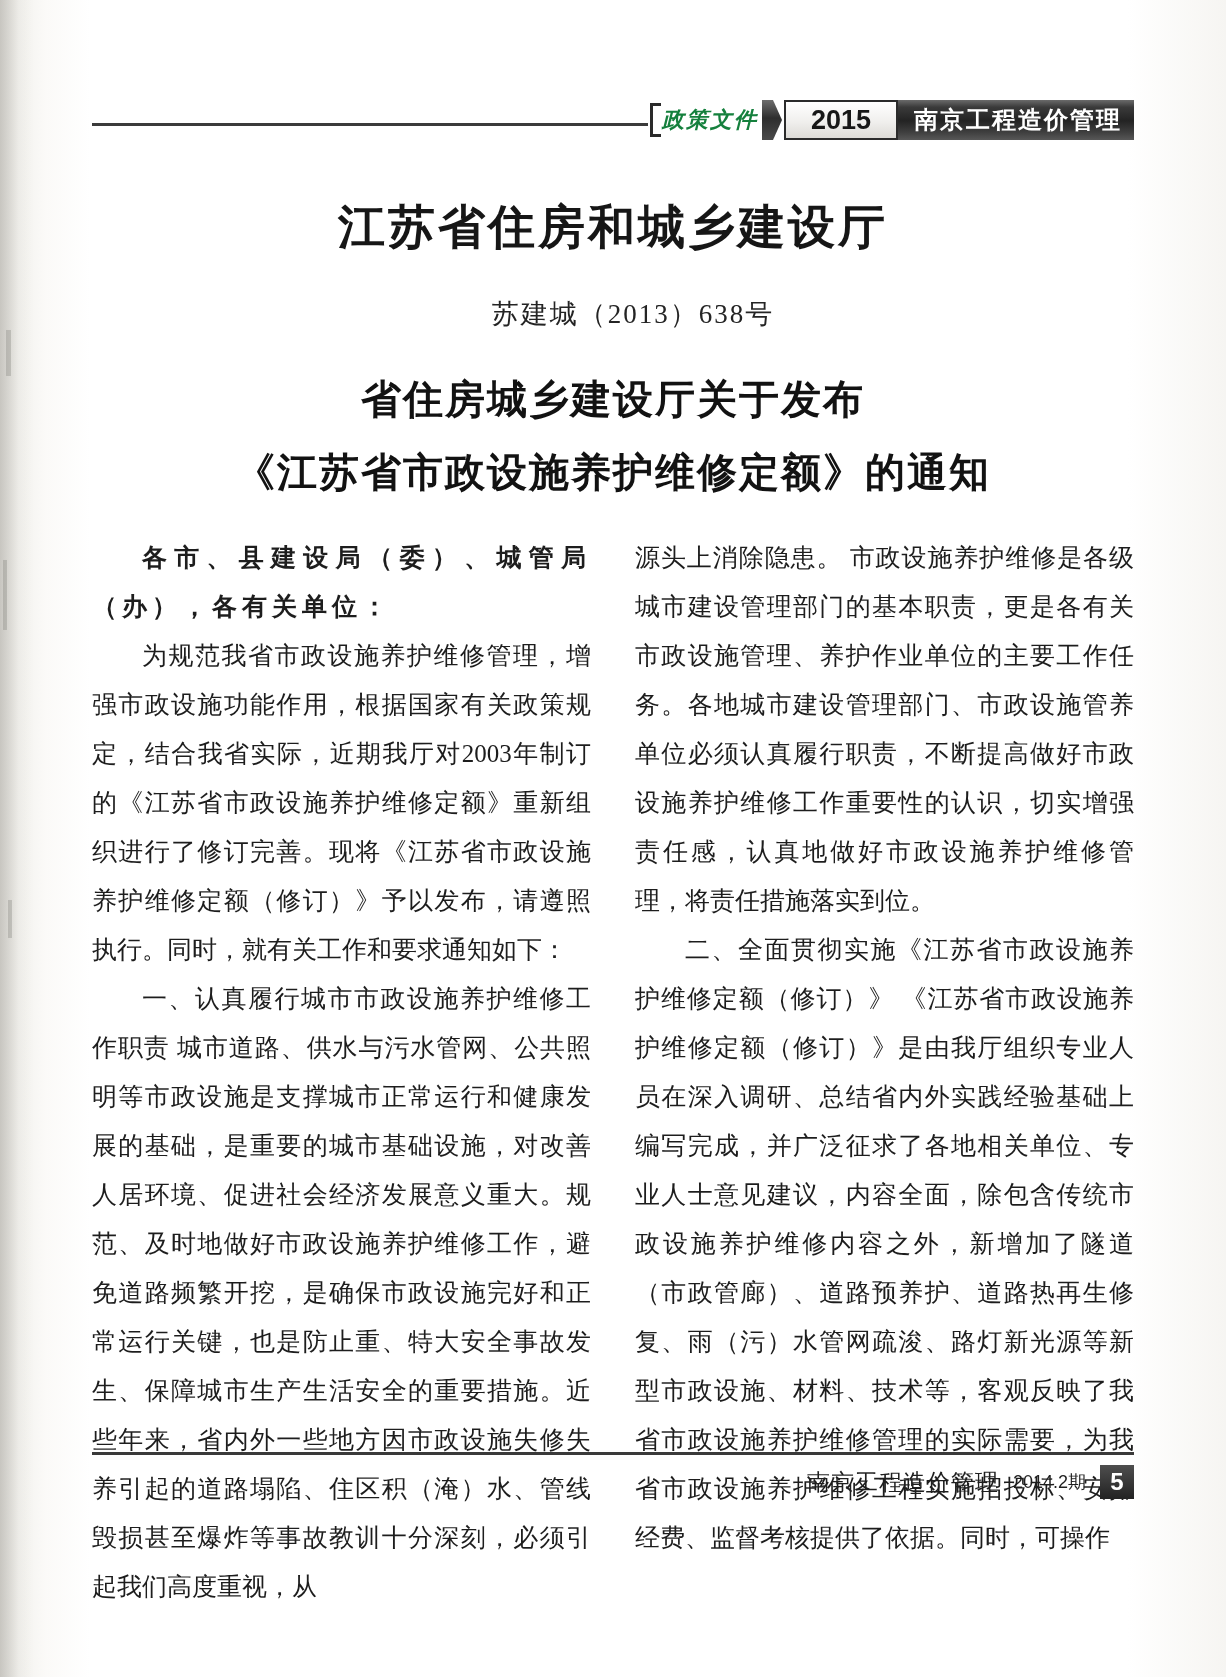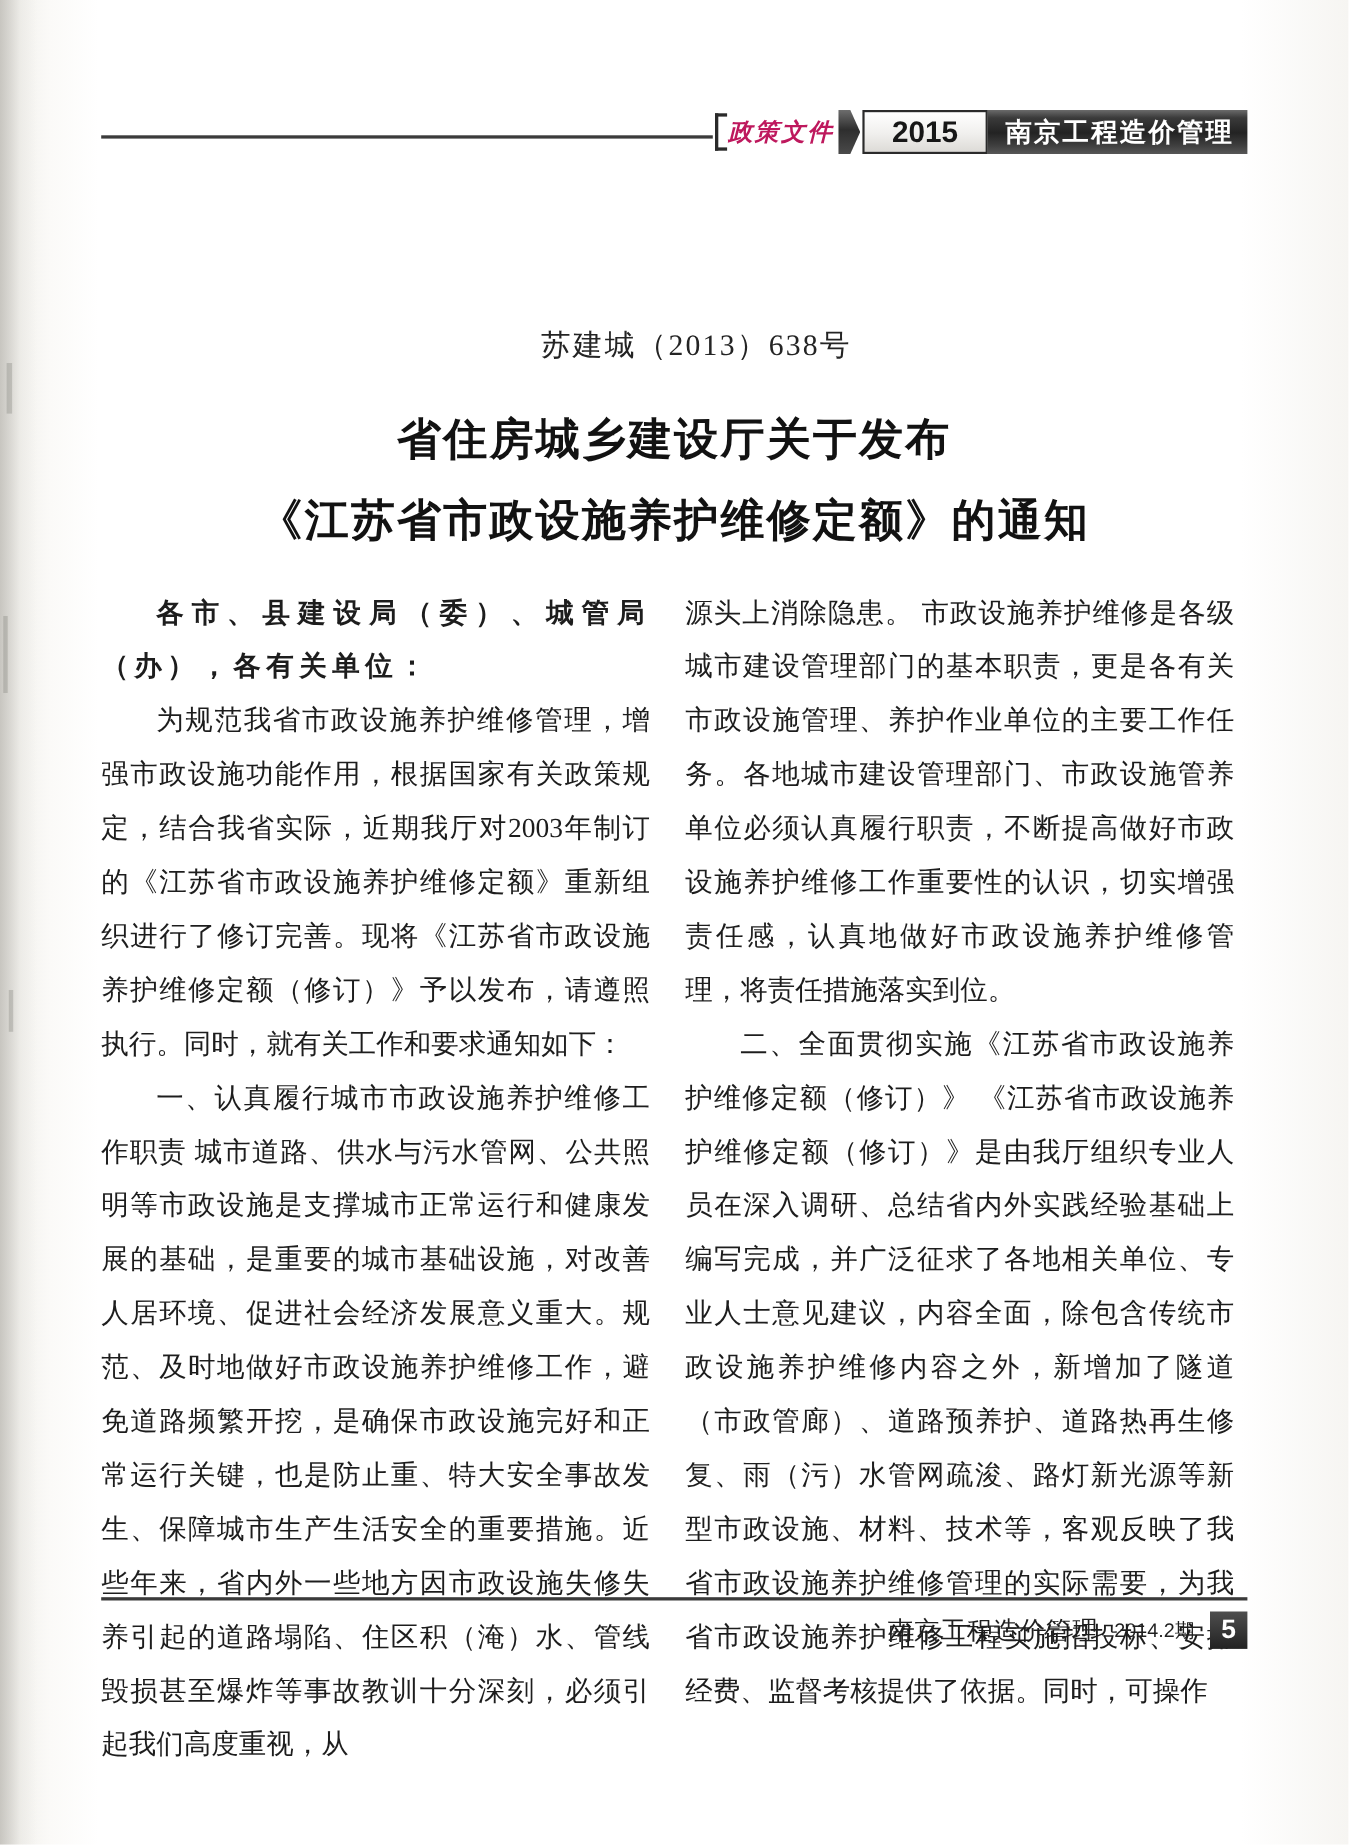--- a/index.html
+++ b/index.html
@@ -61,21 +61,21 @@
     height: 40px;
   }
   .tag-policy {
     display: flex;
     align-items: center;
     padding: 0 10px 0 14px;
     font-family: "Liberation Serif", "DejaVu Serif", serif;
     font-size: 22px;
     font-weight: bold;
     font-style: italic;
-    color: #be185d;
+    color: #15803d;
     letter-spacing: 2px;
     position: relative;
     background: #ffffff;
   }
   .tag-policy::before {
     content: "";
     position: absolute;
     left: 2px; top: 3px; bottom: 3px;
     width: 8px;
     border-left: 3px solid #2a2a2a;
@@ -157,21 +157,21 @@
   .doc-title.line2 { top: 445px; }
 
   
   .columns {
     position: absolute;
     top: 533px;
     left: 92px;
     width: 1042px;
     height: 910px;
     display: flex;
-    gap: 32px;
+    gap: 44px;
   }
   .col {
     width: 499px;
     font-family: "Liberation Serif", "DejaVu Serif", serif;
     font-size: 25px;
     line-height: 49px;
     color: #1d1d1d;
     text-align: justify;
     text-justify: inter-ideograph;
   }
@@ -242,20 +242,21 @@
 
   <div class="header">
     <div class="header-rule"></div>
     <div class="header-tag-group">
       <div class="tag-policy">政策文件</div>
       <div class="tag-year">2015</div>
       <div class="tag-brand">南京工程造价管理</div>
     </div>
   </div>
 
+  <div class="org-title">江苏省住房和城乡建设厅</div>
   <div class="doc-number">苏建城（2013）638号</div>
   <div class="doc-title line1">省住房城乡建设厅关于发布</div>
   <div class="doc-title line2">《江苏省市政设施养护维修定额》的通知</div>
 
   <div class="columns">
     <div class="col">
       <p class="para salutation">各市、县建设局（委）、城管局（办），各有关单位：</p>
       <p class="para">为规范我省市政设施养护维修管理，增强市政设施功能作用，根据国家有关政策规定，结合我省实际，近期我厅对2003年制订的《江苏省市政设施养护维修定额》重新组织进行了修订完善。现将《江苏省市政设施养护维修定额（修订）》予以发布，请遵照执行。同时，就有关工作和要求通知如下：</p>
       <p class="para">一、认真履行城市市政设施养护维修工作职责 城市道路、供水与污水管网、公共照明等市政设施是支撑城市正常运行和健康发展的基础，是重要的城市基础设施，对改善人居环境、促进社会经济发展意义重大。规范、及时地做好市政设施养护维修工作，避免道路频繁开挖，是确保市政设施完好和正常运行关键，也是防止重、特大安全事故发生、保障城市生产生活安全的重要措施。近些年来，省内外一些地方因市政设施失修失养引起的道路塌陷、住区积（淹）水、管线毁损甚至爆炸等事故教训十分深刻，必须引起我们高度重视，从</p>
     </div>

